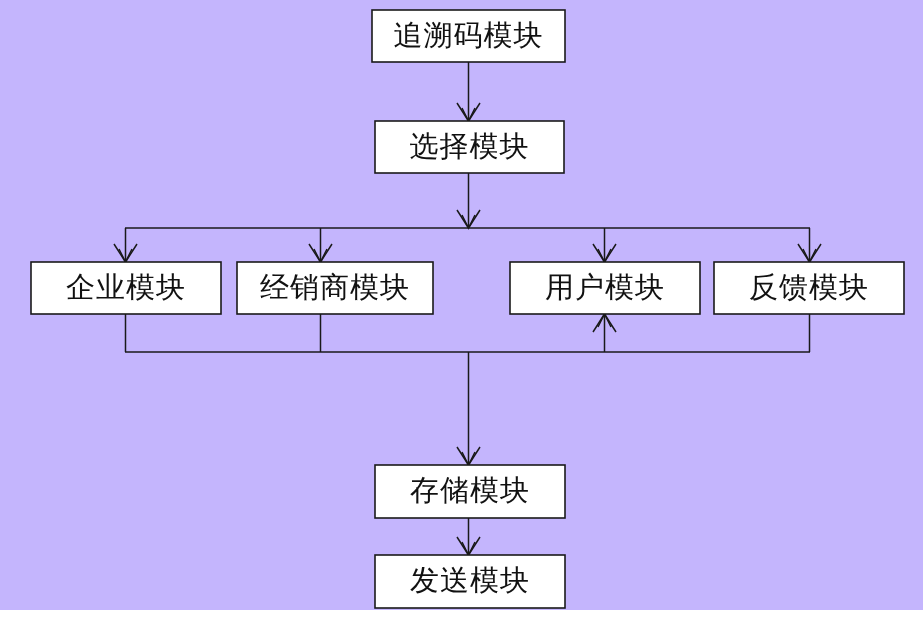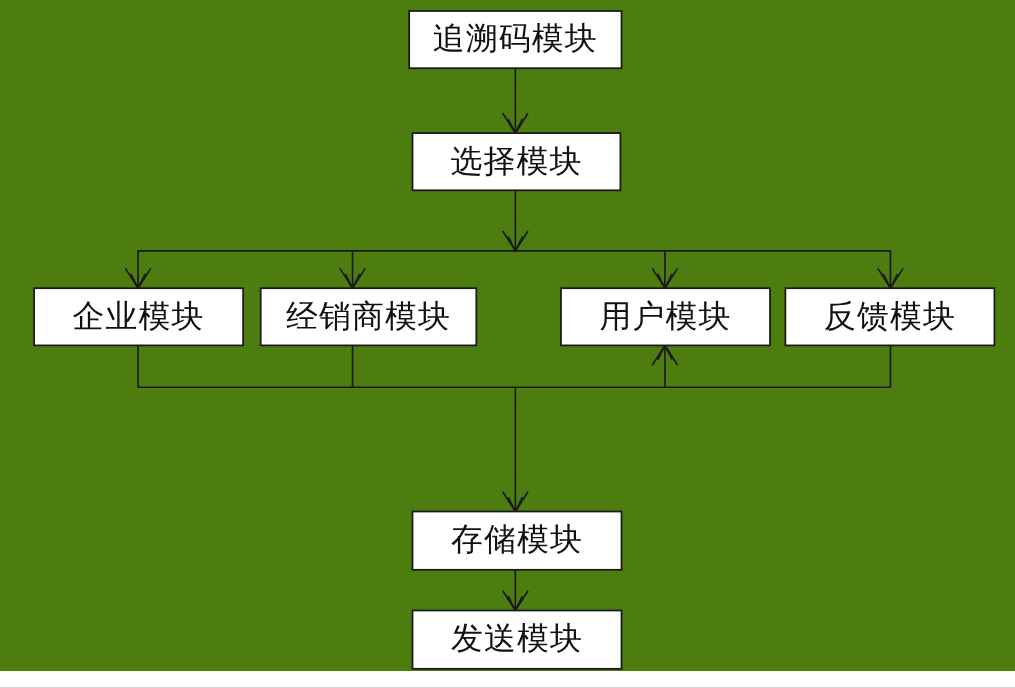--- a/index.html
+++ b/index.html
@@ -10,21 +10,21 @@
   body {
     width: 923px;
     height: 625px;
     font-family: "DejaVu Sans", "Liberation Sans", sans-serif;
     overflow: hidden;
   }
   #diagram-root {
     position: relative;
     width: 923px;
     height: 610px;
-    background: #4d7c0f;
+    background: #c4b5fd;
   }
   svg#flow-svg {
     position: absolute;
     left: 0;
     top: 0;
     width: 923px;
     height: 625px;
   }
   .node-box {
     fill: #ffffff;

